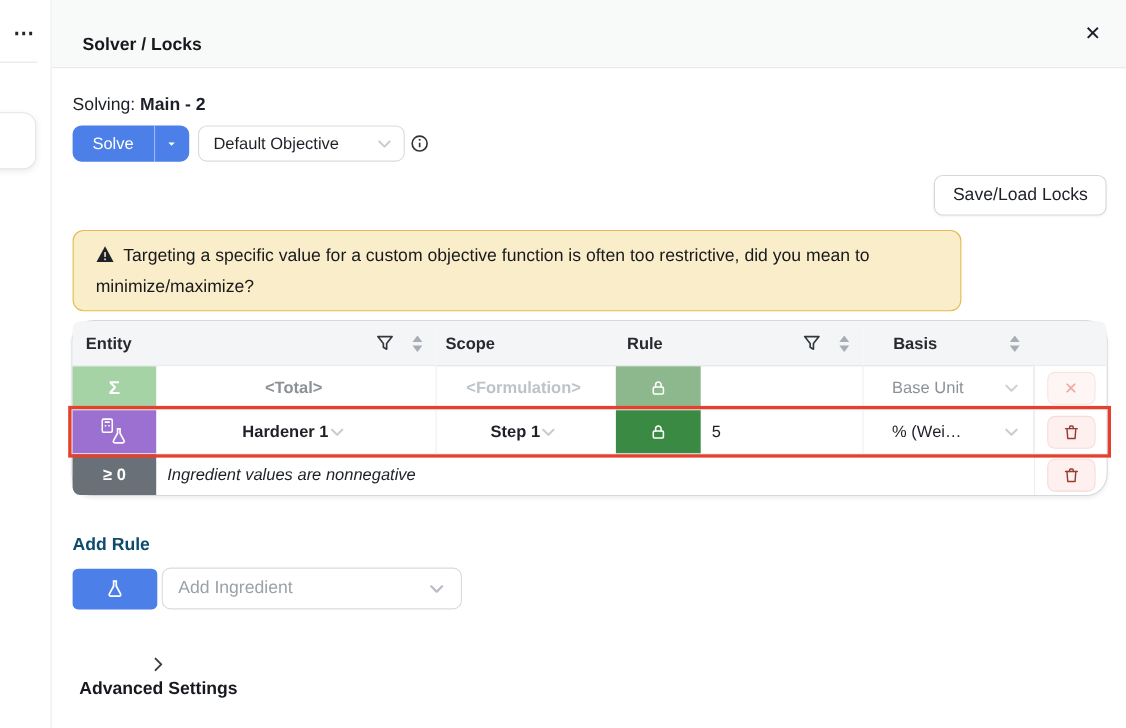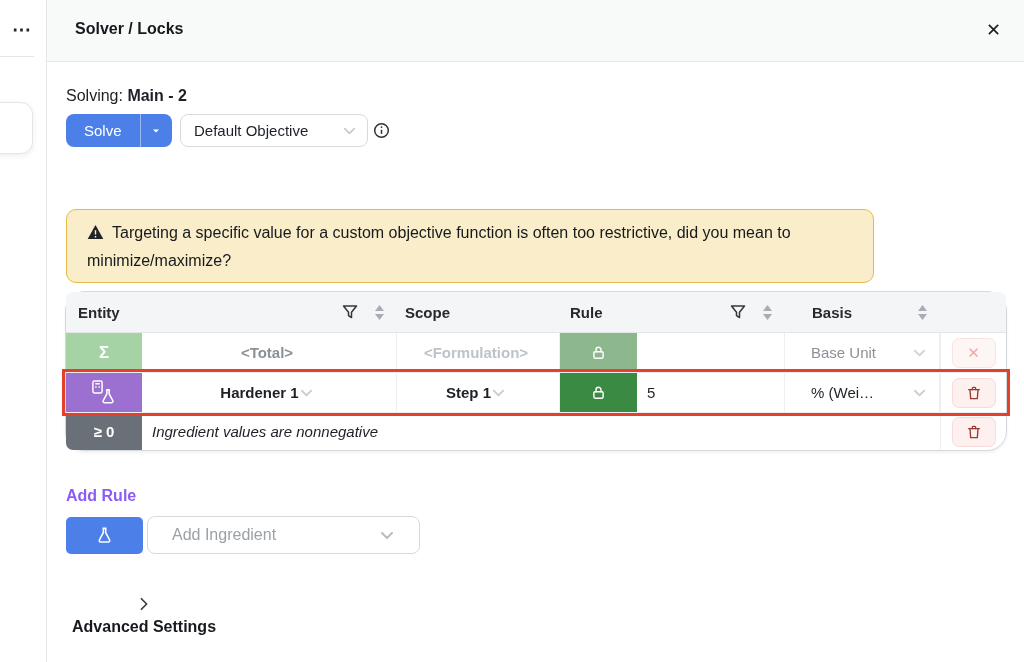--- a/index.html
+++ b/index.html
@@ -10,21 +10,21 @@
   
   .sliver { position:absolute; left:0; top:0; width:47px; height:662px; background:#fff; border-right:1px solid #e4e6e8; }
   .sliver .dots { position:absolute; left:12px; top:18px; font-size:19px; font-weight:700; color:#23272c; letter-spacing:1px; cursor:pointer; }
   .sliver .hline { position:absolute; left:0; top:56px; width:34px; height:1px; background:#e3e5e7; }
   .sliver .card { position:absolute; left:-24px; top:102px; width:57px; height:52px; background:#fff;
                   border:1px solid #e3e5e7; border-radius:0 12px 12px 0; box-shadow:0 2px 6px rgba(0,0,0,.07); }
 
   
   .panel { position:absolute; left:47px; top:0; width:977px; height:662px; background:#fff; }
   .panel-header { position:absolute; left:0; top:0; width:100%; height:62px; background:#f8f9f9; border-bottom:1px solid #e7e9e9; }
-  .panel-title { position:absolute; left:28px; top:20px; font-size:16px; font-weight:700; color:#15181c; }
+  .panel-title { position:absolute; left:28px; top:32px; font-size:16px; font-weight:700; color:#15181c; }
   .close-btn { position:absolute; right:23px; top:18px; font-size:18px; line-height:24px; color:#1a2028; cursor:pointer; }
 
   
   .solving { position:absolute; left:19px; top:87px; font-size:16px; color:#1d2127; }
   .solving b { font-weight:700; }
 
   
   .solve-split { position:absolute; left:19px; top:114px; height:33px; display:flex; border-radius:8px; overflow:hidden;
                  background:#4c80e8; }
   .solve-main { border:none; background:transparent; color:#fff; font-size:15px; font-family:inherit; padding:0 18px; cursor:pointer; }
@@ -75,24 +75,24 @@
   .mini-btn { width:44px; height:30px; border-radius:7px; display:flex; align-items:center; justify-content:center; cursor:pointer;
               background:#fdf0ee; border:1px solid #f6dcd8; }
   .mini-btn.faded { background:#fef6f5; border-color:#fae4e1; color:#f0a8a0; font-size:15px; }
   .combo-icon { position:relative; width:26px; height:26px; }
   .combo-icon svg { position:absolute; }
 
   .highlight { position:absolute; left:-4px; top:77px; width:calc(100% + 8px); height:47px; border:3.5px solid #e4402d;
                pointer-events:none; z-index:5; }
 
   
-  .addrule-h { position:absolute; left:19px; top:487px; font-size:16px; font-weight:700; color:#8b5cf6; }
+  .addrule-h { position:absolute; left:19px; top:487px; font-size:16px; font-weight:700; color:#0c4a6e; }
   .addrule-flask { position:absolute; left:19px; top:517px; width:77px; height:37px; background:#4c80e8; border:none; border-radius:5px;
                    display:flex; align-items:center; justify-content:center; cursor:pointer; }
-  .addrule-select { position:absolute; left:100px; top:516px; width:273px; height:38px; padding:0 24px; justify-content:space-between;
+  .addrule-select { position:absolute; left:100px; top:516px; width:273px; height:38px; padding:0 14px; justify-content:space-between;
                     font-size:16px; color:#9aa1a7; }
 
   
   .advanced { position:absolute; left:25px; top:597px; display:flex; align-items:center; gap:7px; cursor:pointer;flex-direction:column; }
   .advanced .lbl { font-size:16px; font-weight:600; color:#16191d; }
 
   .chev { flex:0 0 auto; }
 </style>
 </head>
 <body>
@@ -132,20 +132,21 @@
           <path d="M3 6l5 5 5-5"></path>
         </svg>
     </div>
 
     <svg class="info" viewBox="0 0 16 16" fill="none" stroke="#2f3337" stroke-width="1.4">
       <circle cx="8" cy="8" r="6.4"></circle>
         <line x1="8" y1="7.3" x2="8" y2="11.2"></line>
         <circle cx="8" cy="4.8" r="0.9" fill="#2f3337" stroke="none"></circle>
     </svg>
 
+    <button class="saveload">Save/Load Locks</button>
 
     <div class="warning">
       <span class="warn-tri">
         <svg width="17" height="16" viewBox="0 0 24 22">
             <path d="M12 1 23 21H1Z" fill="#1f2328"></path>
             <rect x="11" y="8.4" width="2" height="6.2" fill="#faeeca"></rect>
             <rect x="11" y="16.6" width="2" height="2.2" fill="#faeeca"></rect>
           </svg>
       </span><span class="wtxt">Targeting a specific value for a custom objective function is often too restrictive, did you mean to minimize/maximize?</span>
     </div>

